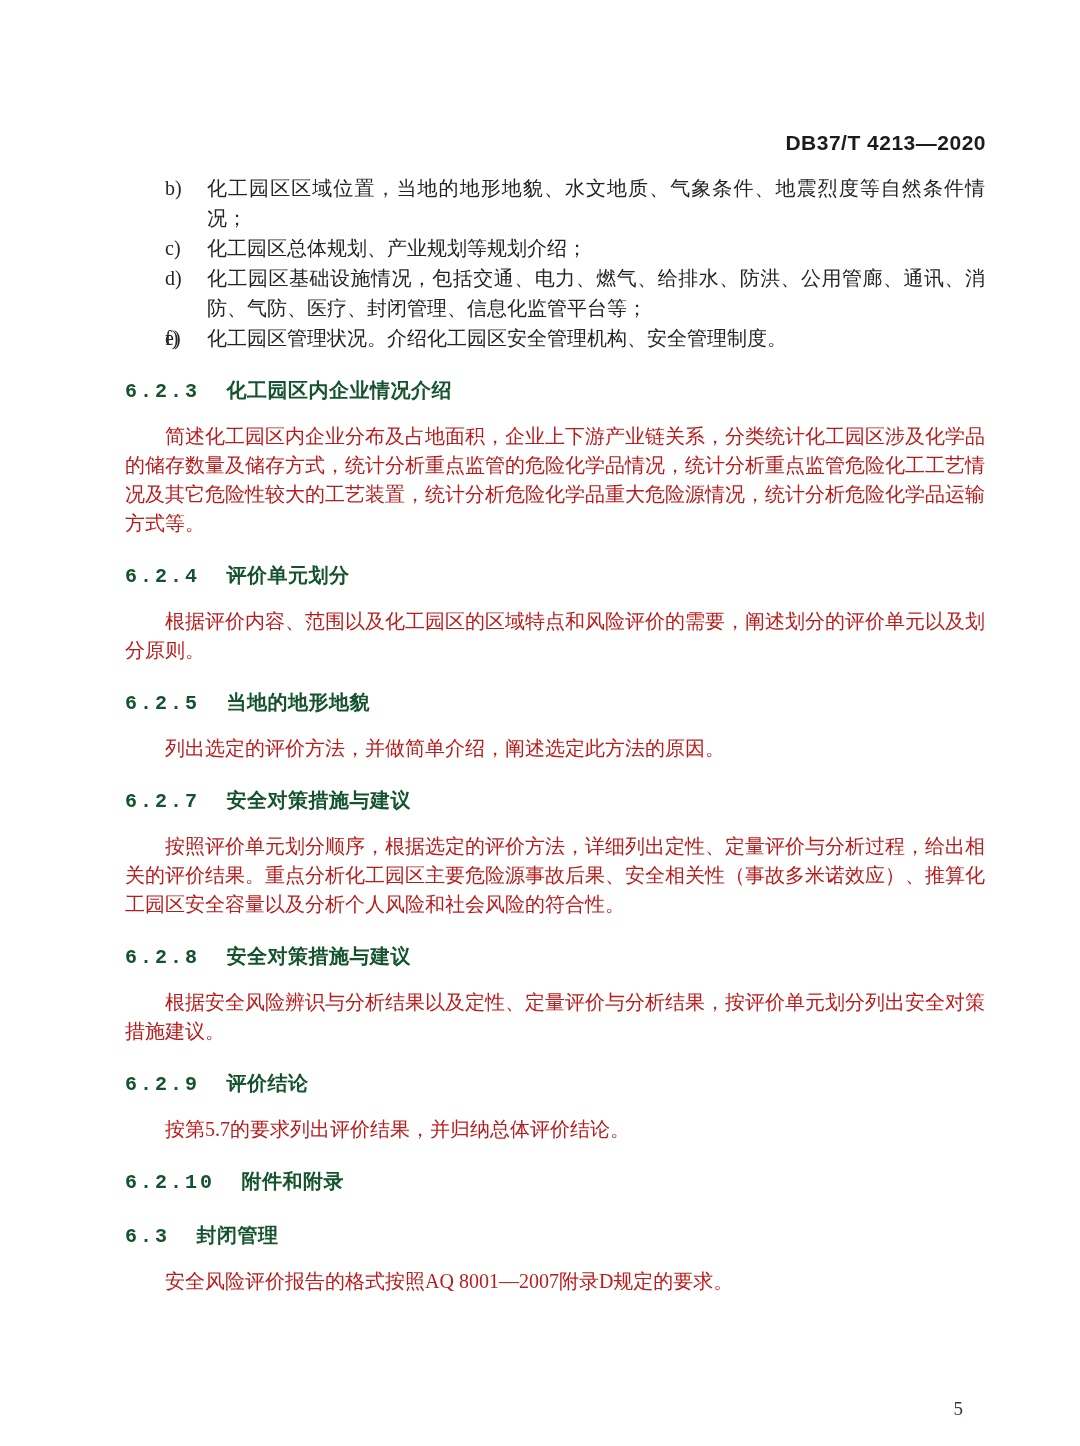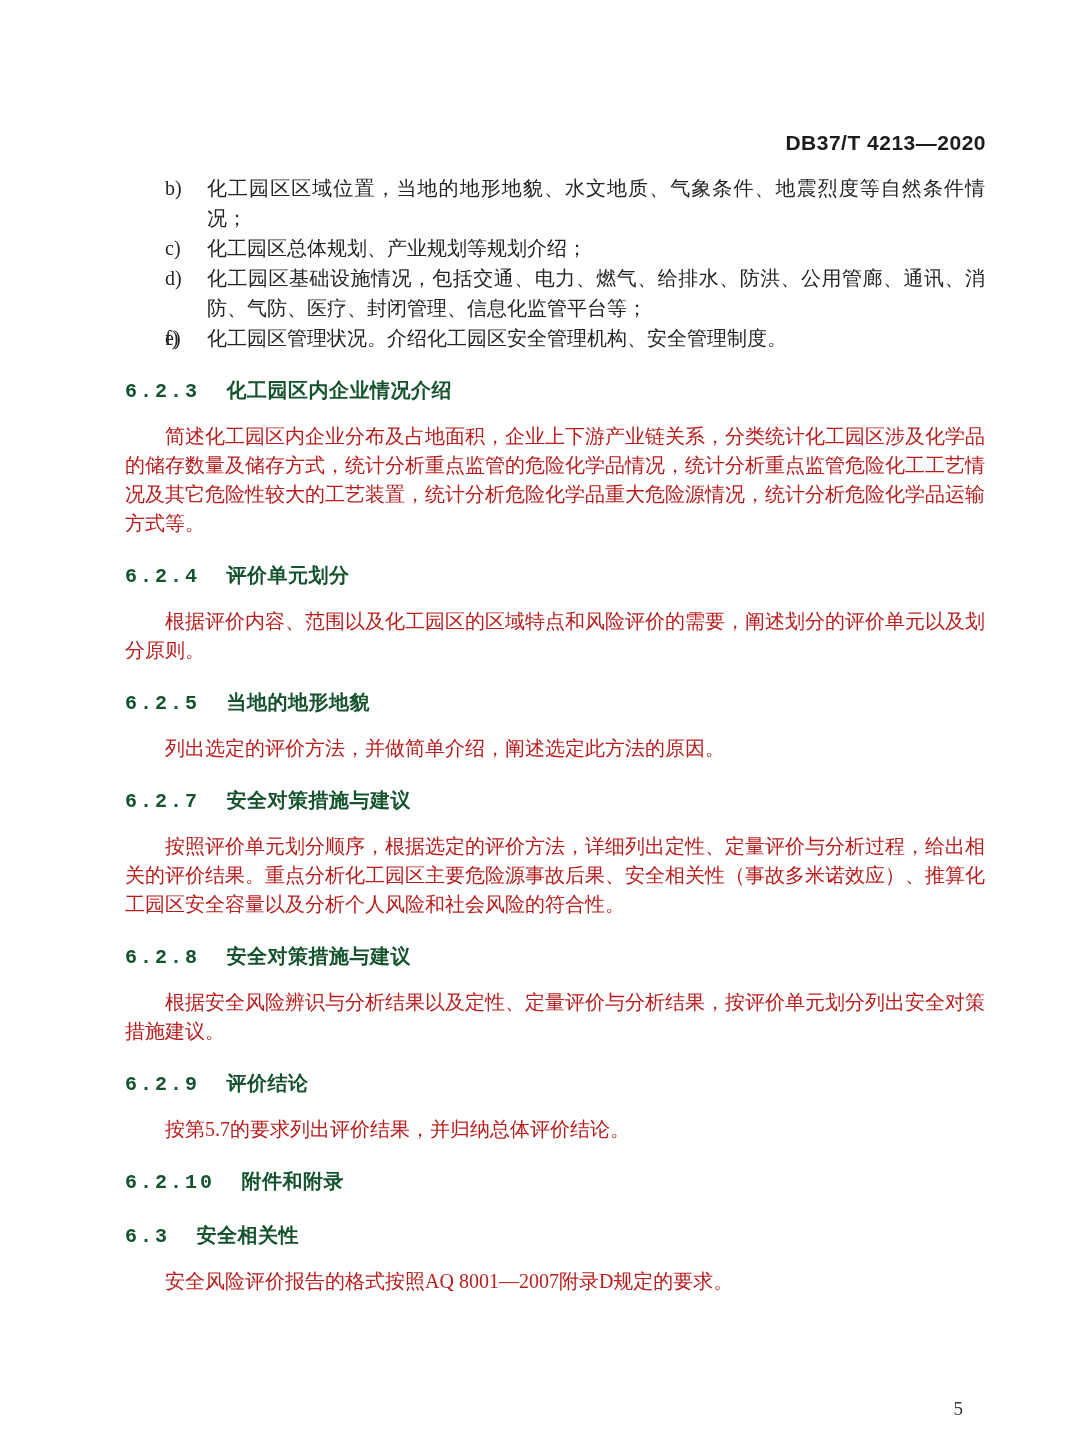--- a/index.html
+++ b/index.html
@@ -159,21 +159,21 @@
     <section>
       <h3 class="sec-h">
         <span class="sec-no">6.2.10</span>
         <span class="sec-title">附件和附录</span>
       </h3>
     </section>
 
     <section>
       <h3 class="sec-h">
         <span class="sec-no">6.3</span>
-        <span class="sec-title">安全相关性</span>
+        <span class="sec-title">封闭管理</span>
       </h3>
       <p class="para">安全风险评价报告的格式按照AQ 8001—2007附录D规定的要求。</p>
     </section>
 
   </div>
 
   <div class="page-number">5</div>
 
 </div>
 

